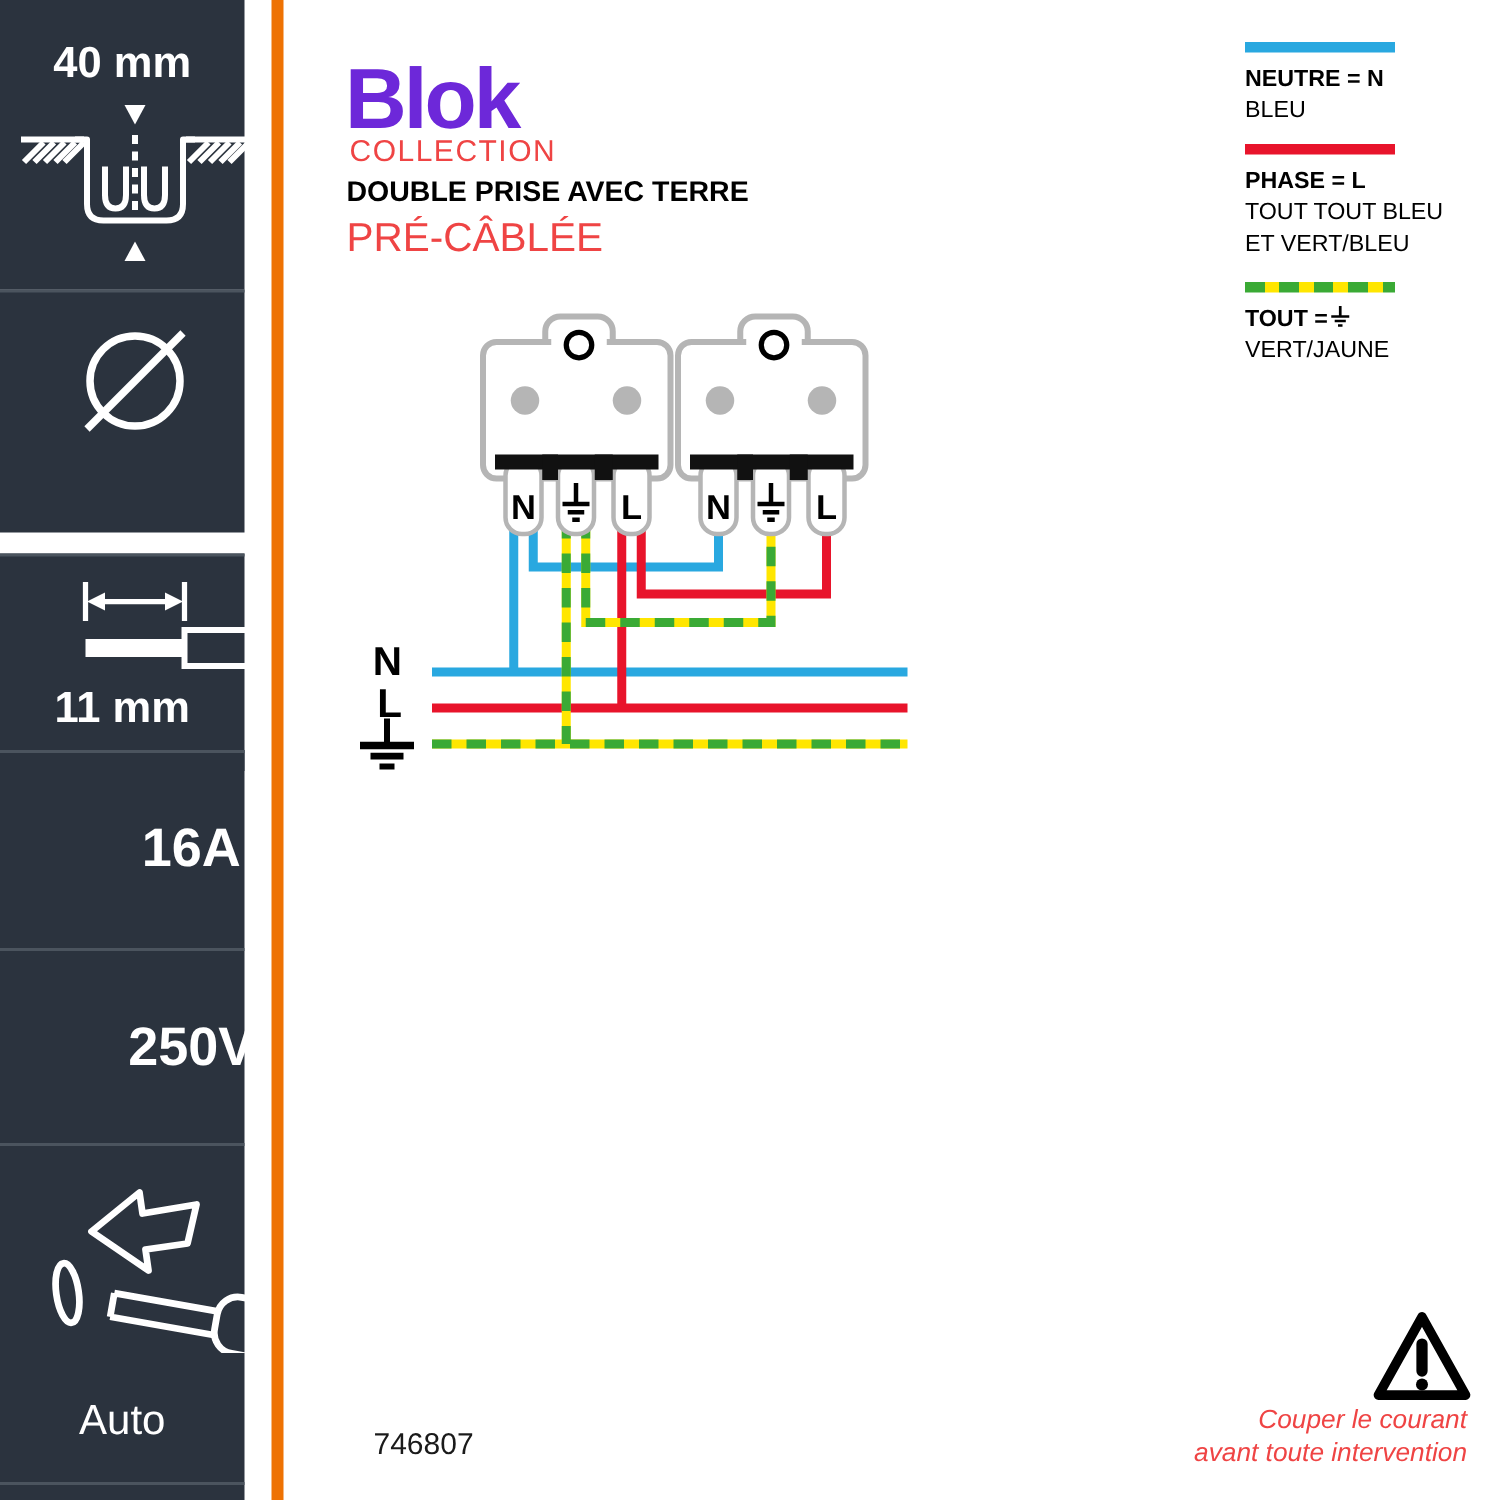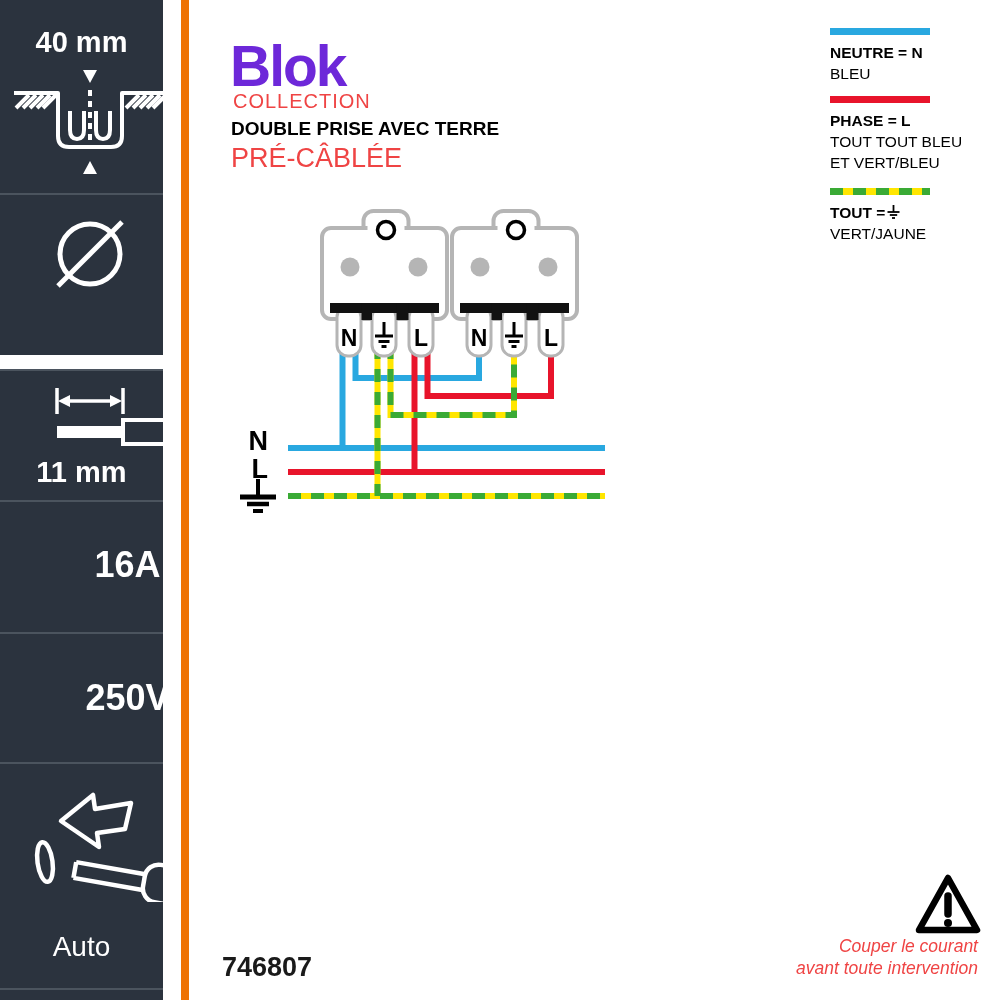--- a/index.html
+++ b/index.html
@@ -34,21 +34,21 @@
   .swatch-p{background:#e8142b;}
   .swatch-t{background:repeating-linear-gradient(90deg,#3aaa35 0 13px,#ffe600 13px 23px);}
   .legend-title{font-size:15.5px;font-weight:bold;line-height:21px;color:#000;}
   .legend-desc{font-size:15.5px;line-height:21px;color:#000;}
   .earth-mini{vertical-align:-1px;margin-left:2px;}
   
   .diagram{position:absolute;left:200px;top:190px;}
   .tlabel{font-family:"Liberation Sans",sans-serif;font-size:23px;font-weight:bold;fill:#000;}
   .buslabel{font-family:"Liberation Sans",sans-serif;font-size:27px;font-weight:bold;fill:#000;}
   
-  .ref{position:absolute;left:222px;top:952px;font-size:27px;color:#1a1a1a;font-weight:bold;}
+  .ref{position:absolute;left:249px;top:952px;font-size:20px;color:#1a1a1a;}
   .warn-tri{position:absolute;left:914px;top:871px;}
   .warn-text{position:absolute;right:22px;top:936px;width:320px;text-align:right;
              font-size:17.5px;font-style:italic;line-height:21.5px;color:#ef4444;}
 </style>
 </head>
 <body>
 
 <div class="page">
 
   <div class="sidebar-sec s1">

